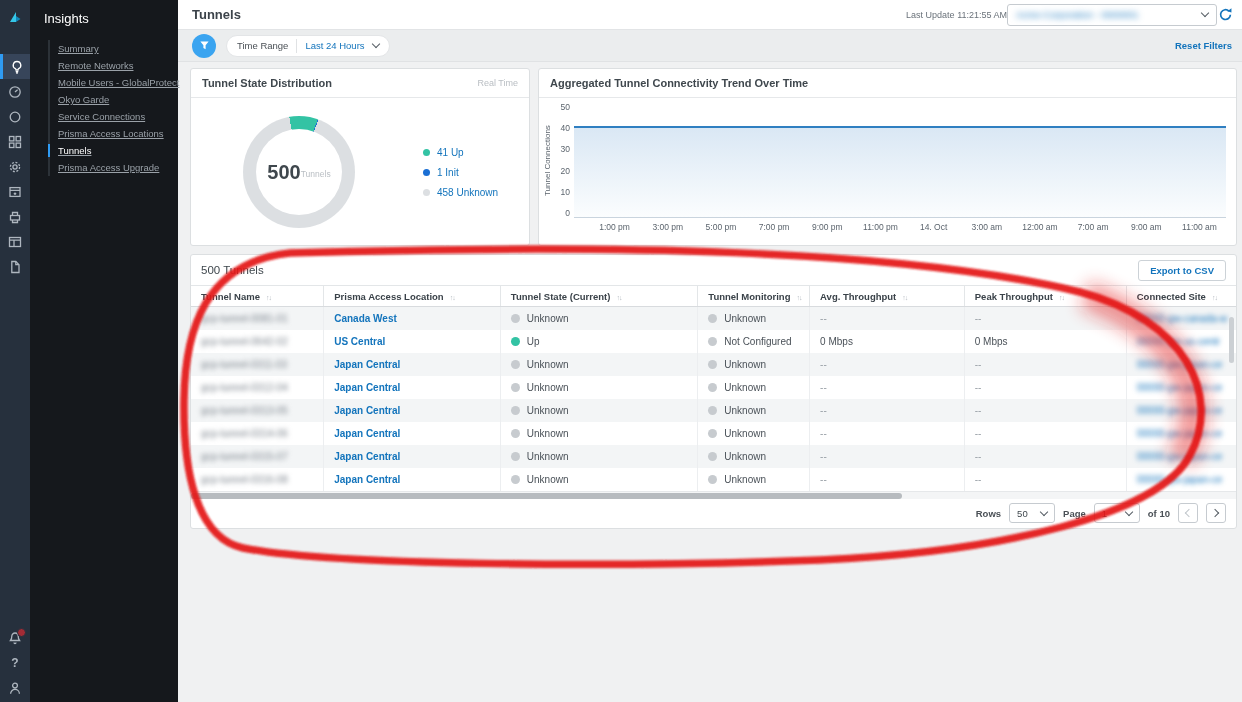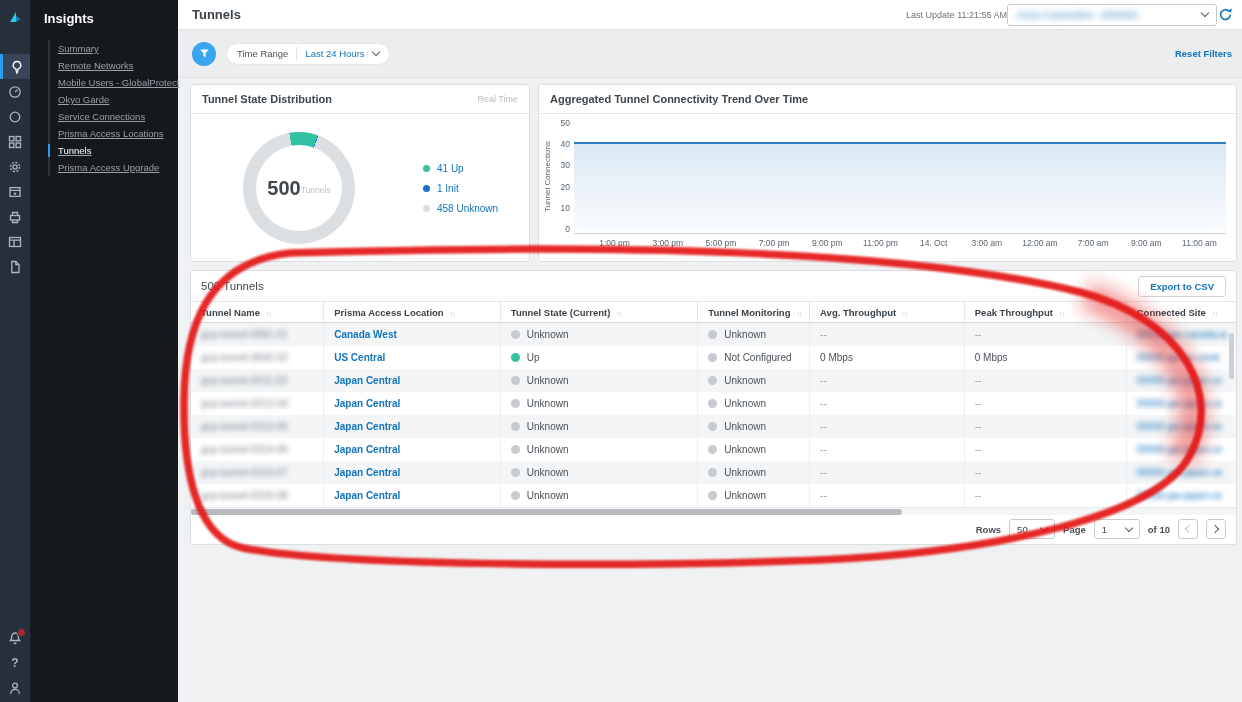--- a/index.html
+++ b/index.html
@@ -15,36 +15,36 @@
   .rail-item svg { stroke:#aeb6bf; fill:none; stroke-width:1.3; }
   .rail-item.active { background:#37455a; border-left:3px solid #2f9bf3; }
   .rail-item.active svg { stroke:#ffffff; }
   .rail-spacer { flex:1; }
   .rail-bottom { display:flex; flex-direction:column; padding-bottom:2px; }
   .badge-dot { position:absolute; top:3px; right:4px; width:9px; height:9px; border-radius:50%; background:#a32b35; border:1px solid #26303d; }
   .help-glyph { color:#aeb6bf; font-size:12px; font-weight:bold; }
 
   
   .panel { width:148px; background:#15181c; color:#9aa1a8; flex-shrink:0; }
-  .panel-title { color:#ffffff; font-size:13px; font-weight:bold; padding:11px 0 14px 14px; }
+  .panel-title { color:#ffffff; font-size:13px; font-weight:normal; padding:11px 0 14px 14px; }
   .nav-list { border-left:2px solid #2c3238; margin-left:18px;text-decoration:underline; }
   .nav-item { font-size:9.5px; padding:3px 0 3px 8px; white-space:nowrap; cursor:pointer; position:relative; }
   .nav-item.active { color:#ffffff; }
   .nav-item.active::before { content:""; position:absolute; left:-2px; top:2px; bottom:2px; width:2px; background:#2f9bf3; }
 
   
   .main { flex:1; display:flex; flex-direction:column; background:#f0f1f2; min-width:0; }
   .topbar { height:30px; background:#ffffff; border-bottom:1px solid #e2e4e6; display:flex; align-items:center; padding:0 8px 0 14px; }
   .page-title { font-size:13px; font-weight:bold; color:#3c434a; flex:1; }
   .topbar-right { display:flex; align-items:center; }
   .last-update { font-size:9px; color:#6a727a; }
   .tenant-select { width:210px; height:22px; background:#fff; border:1px solid #c6cbd0; border-radius:3px; display:flex; align-items:center; padding:0 8px; cursor:pointer; }
   .tenant-select .val { flex:1; font-size:9.5px; color:#1374bc; filter:blur(3px); white-space:nowrap; overflow:hidden; }
 
-  .filterbar { height:48px; background:#ebedee; border-bottom:1px solid #e0e2e4; display:flex; align-items:center; padding:0 10px 0 14px; gap:10px; }
+  .filterbar { height:32px; background:#ebedee; border-bottom:1px solid #e0e2e4; display:flex; align-items:center; padding:0 10px 0 14px; gap:10px; }
   .filter-btn { width:24px; height:24px; border-radius:50%; background:#3aa4f0; border:none; display:flex; align-items:center; justify-content:center; cursor:pointer; }
   .pill { height:22px; background:#fff; border:1px solid #e3e5e7; border-radius:12px; display:flex; align-items:center; font-size:9.5px; color:#4a5056; padding:0 10px; gap:8px; cursor:pointer; }
   .pill .div { width:1px; height:14px; background:#e0e2e4; }
   .pill .blue { color:#1374bc; }
   .reset { margin-left:auto; font-size:9.5px; font-weight:bold; color:#1374bc; cursor:pointer; text-decoration:none; }
 
   .content { padding:6px 5px 0 12px; }
   .cards-row { display:flex; gap:8px; height:178px; }
   .card { background:#ffffff; border:1px solid #dcdfe1; border-radius:3px; overflow:hidden; }
   .card-head { height:29px; border-bottom:1px solid #e6e8ea; display:flex; align-items:center; padding:0 11px; }

